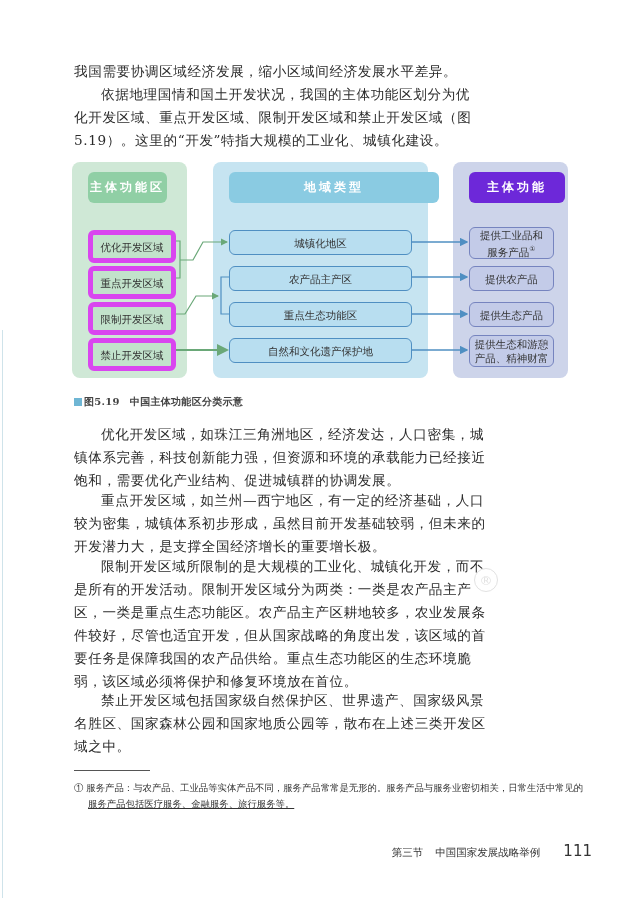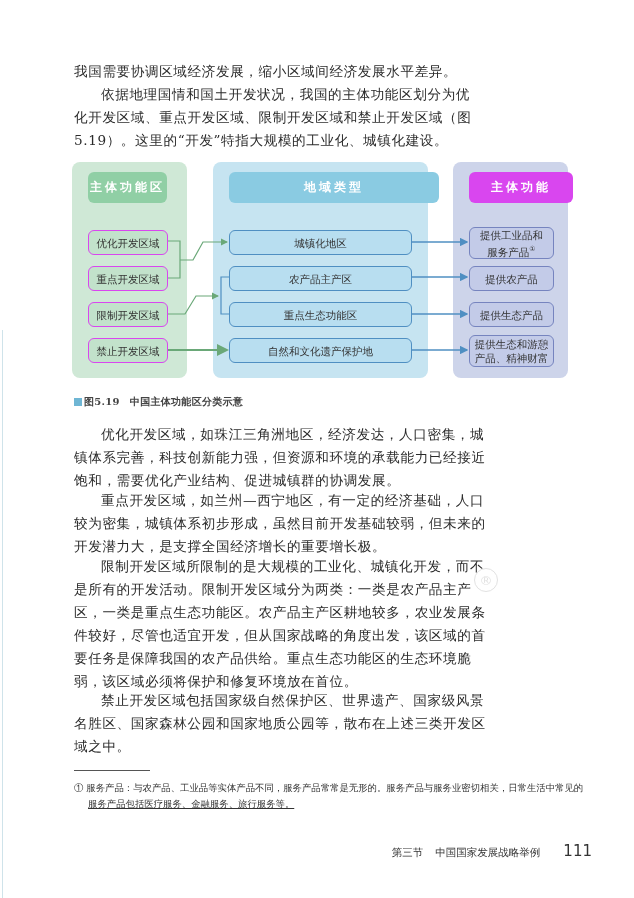--- a/index.html
+++ b/index.html
@@ -18,25 +18,25 @@
   .diagram { position: absolute; left: 0; top: 0; width: 634px; height: 400px; }
   .panel { position: absolute; top: 162px; height: 216px; border-radius: 8px; }
   .panel.green { left: 72px; width: 115px; background: #cfe8d6; }
   .panel.blue { left: 213px; width: 215px; background: #c6e4f1; }
   .panel.purple { left: 453px; width: 115px; background: #cdd4ea; }
   .hdr { position: absolute; top: 10px; height: 31px; border-radius: 6px; color: #fff;
     font-family: "DejaVu Sans", "Liberation Sans", sans-serif; font-weight: bold; font-size: 12px;
     letter-spacing: 3px; display: flex; align-items: center; justify-content: center; }
   .green .hdr { left: 16px; width: 79px; background: #90cfa5; }
   .blue .hdr { left: 16px; width: 210px; background: #8acbe2; }
-  .purple .hdr { left: 16px; width: 104px; background: #d946ef; }
+  .purple .hdr { left: 16px; width: 96px; background: #6d28d9; }
 
   .box { position: absolute; display: flex; align-items: center; justify-content: center;
     font-size: 10.5px; border-radius: 6px; text-align: center; line-height: 14px; color: #333; }
-  .gbox { left: 88px; width: 78px; height: 23px; background: #c2e2cb; border: 1px solid #d946ef; }
+  .gbox { left: 88px; width: 78px; height: 23px; background: #c2e2cb; border: 5px solid #d946ef; }
   .bbox { left: 229px; width: 181px; height: 23px; background: #b8def0; border: 1px solid #4f8fc2; }
   .pbox { left: 469px; width: 83px; background: #c3cbe8; border: 1px solid #7684bf; }
 
   .caption { position: absolute; left: 74px; top: 395px; font-size: 10px; color: #444; letter-spacing: 0.3px; font-weight: bold; }
   .caption .sq { display: inline-block; width: 8px; height: 8px; background: #6fb6d4; margin-right: 2px; vertical-align: -1px; }
   .caption .num { margin-right: 10px; }
 
   .watermark-r { position: absolute; left: 474px; top: 568px; width: 22px; height: 22px; border: 1.5px solid #e2e2e2; border-radius: 50%;
     color: #e2e2e2; font-family: "DejaVu Sans", sans-serif; font-size: 13px; display: flex; align-items: center; justify-content: center; }
 

